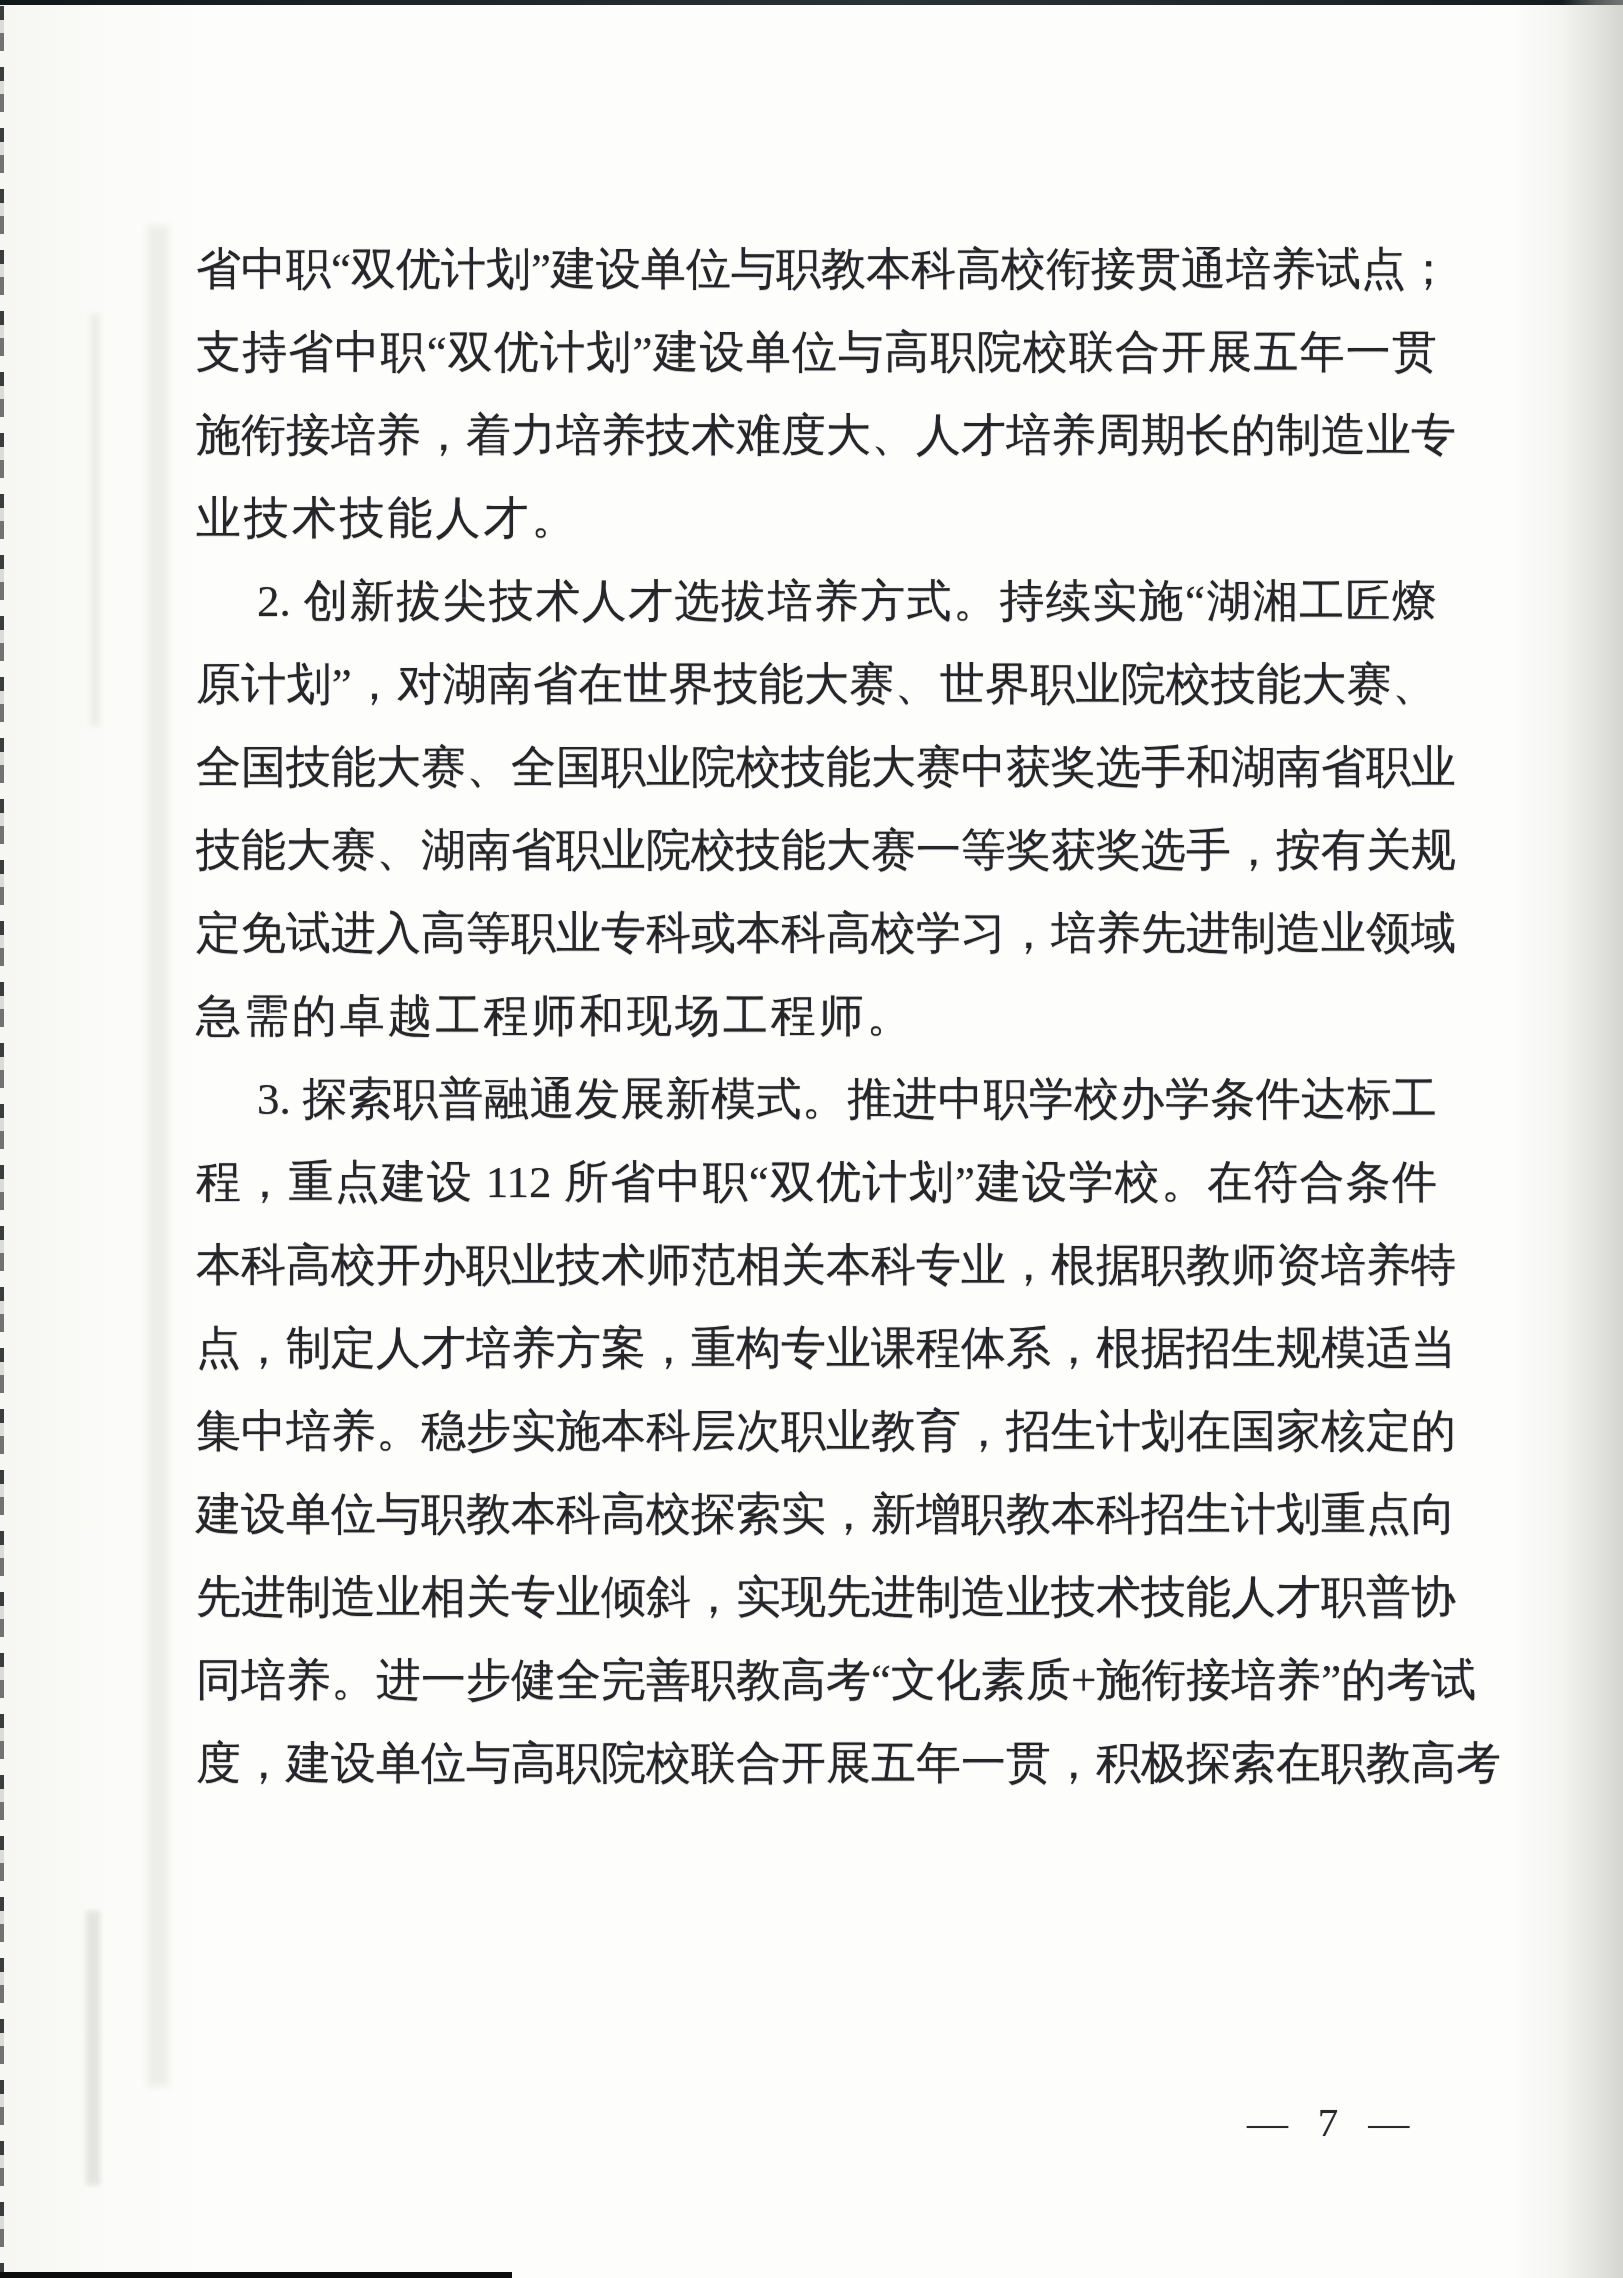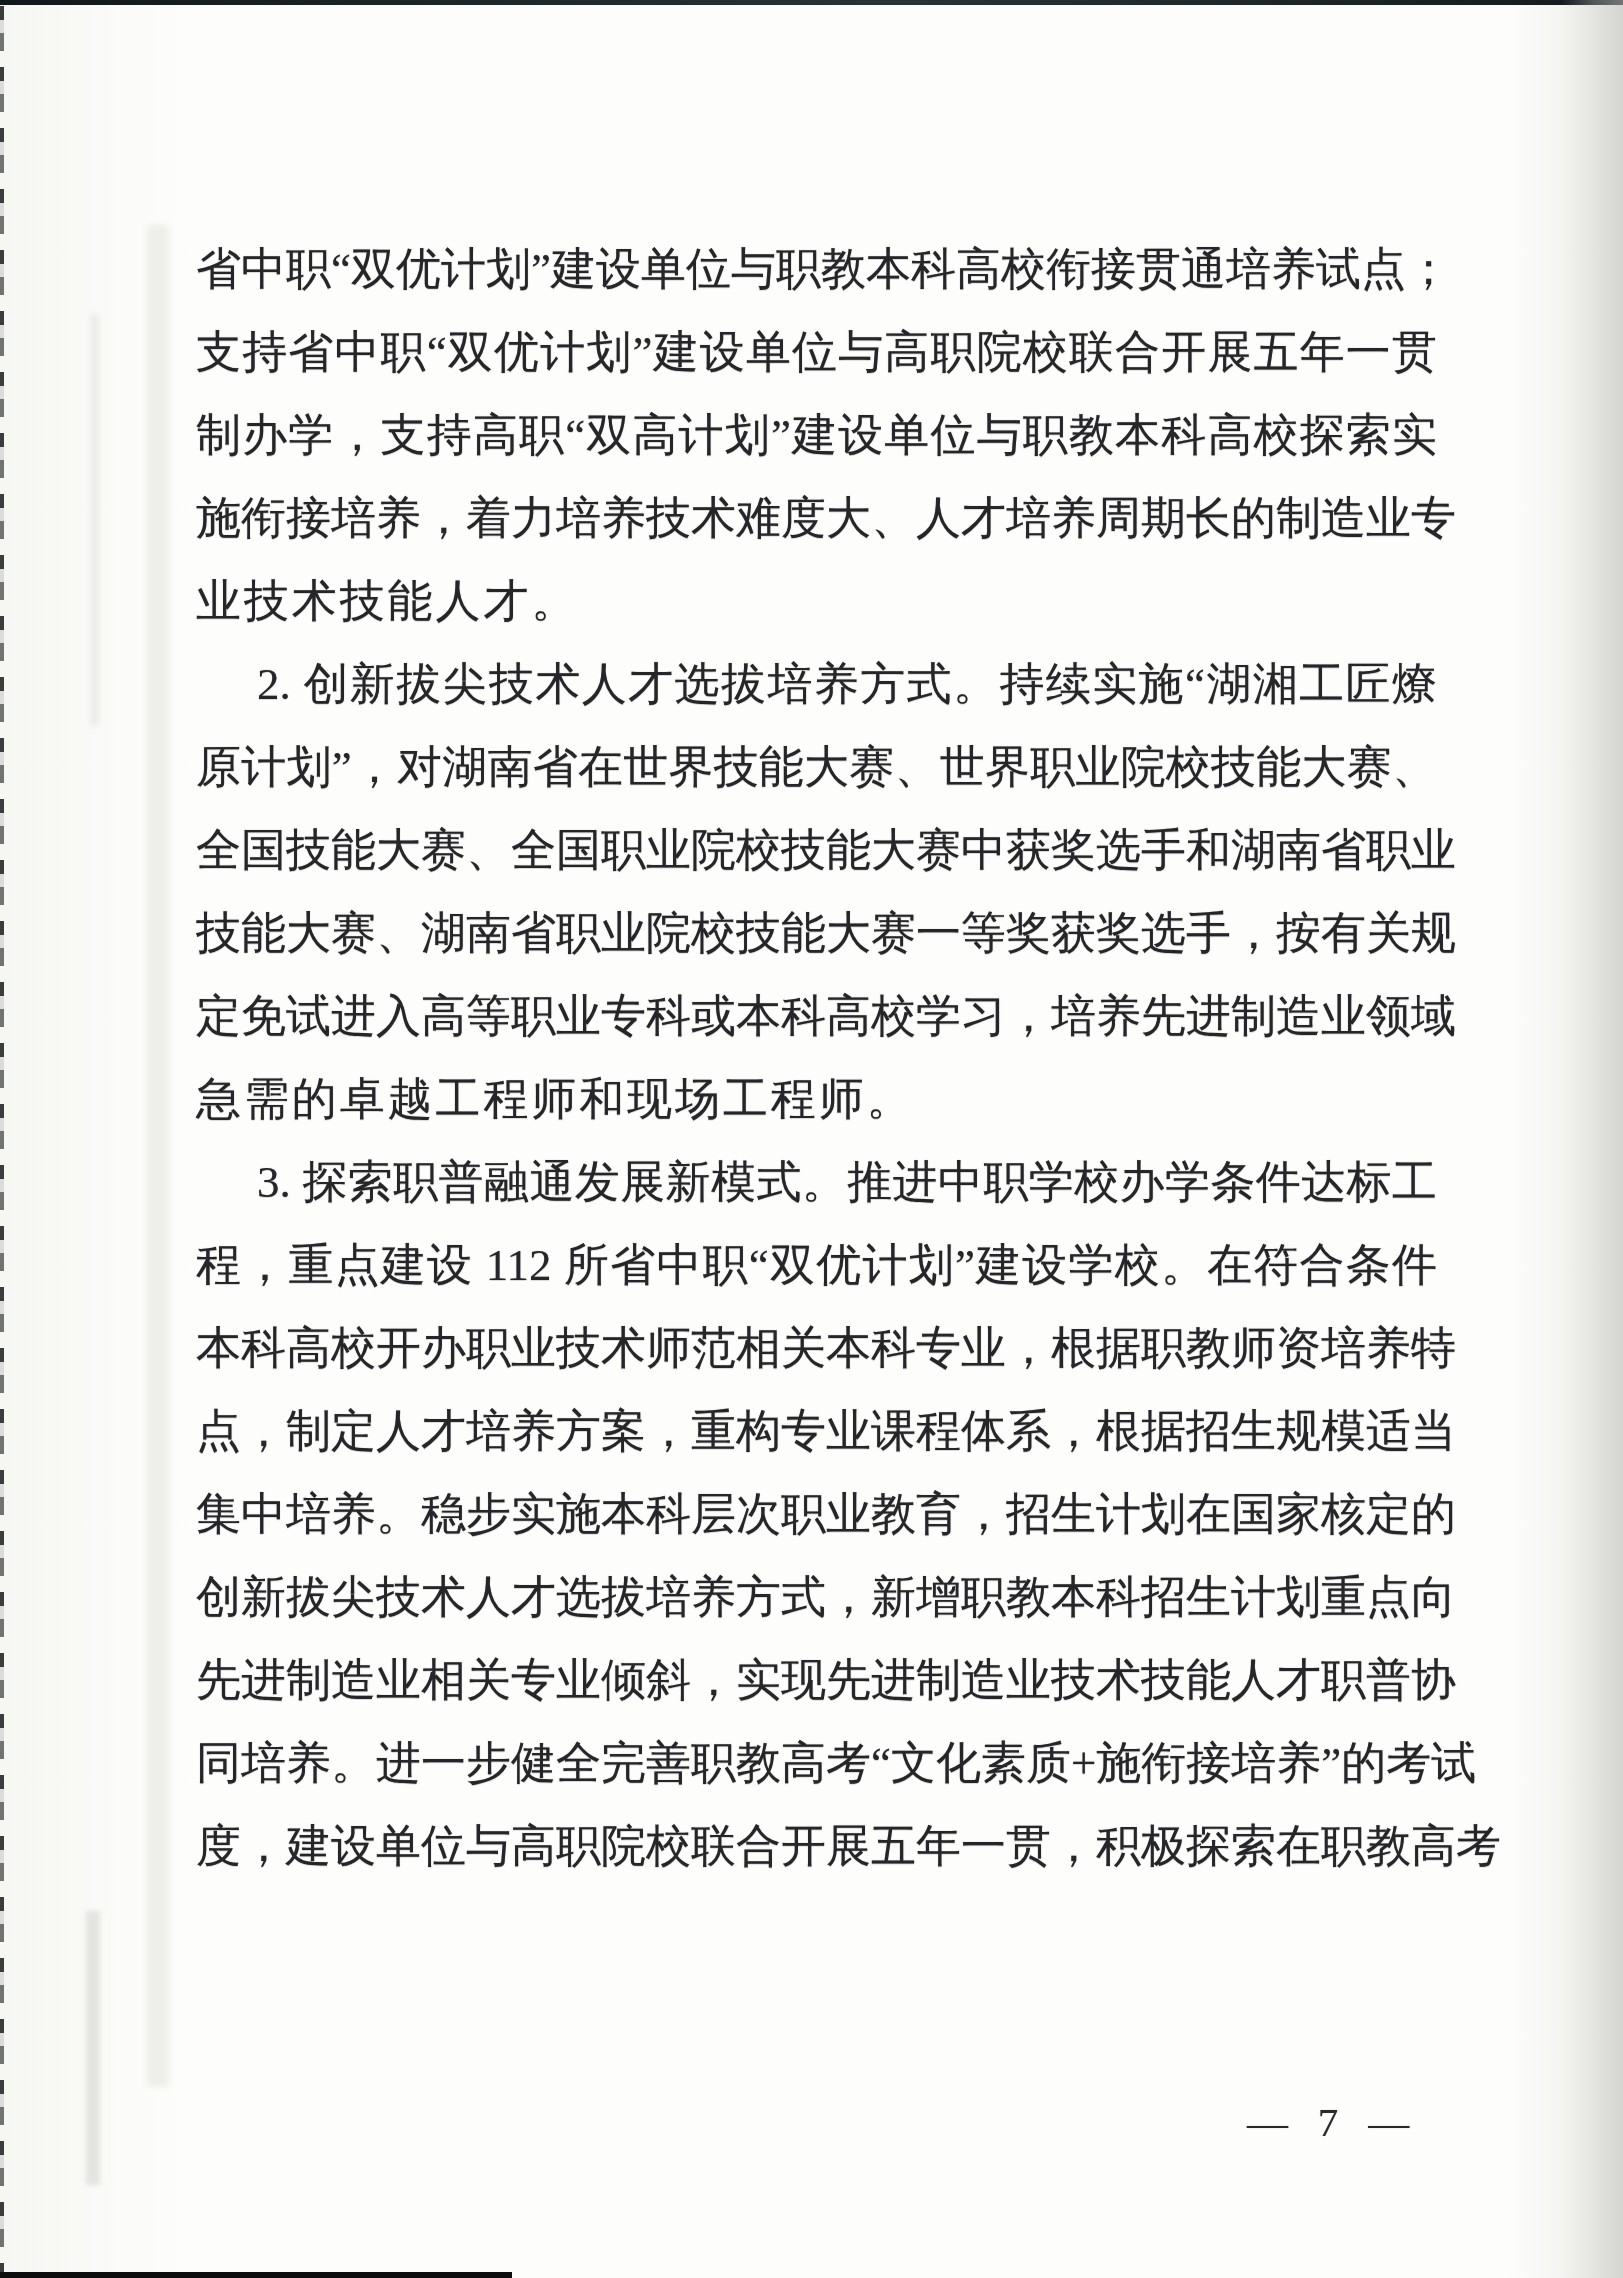--- a/index.html
+++ b/index.html
@@ -89,35 +89,34 @@
   <div class="artifact left-edge-speckles"></div>
   <div class="artifact streak-a"></div>
   <div class="artifact streak-b"></div>
   <div class="artifact streak-c"></div>
   <div class="artifact right-gray-band"></div>
   <div class="artifact bottom-left-line"></div>
 
   <div class="text-block">
     <div class="line">省中职“双优计划”建设单位与职教本科高校衔接贯通培养试点；</div>
     <div class="line">支持省中职“双优计划”建设单位与高职院校联合开展五年一贯</div>
-    <div class="line">制办学，支持高职“双高计划”建设单位与职教本科高校探索实</div>
     <div class="line">施衔接培养，着力培养技术难度大、人才培养周期长的制造业专</div>
     <div class="line end">业技术技能人才。</div>
     <div class="line indent">2. 创新拔尖技术人才选拔培养方式。持续实施“湖湘工匠燎</div>
     <div class="line">原计划”，对湖南省在世界技能大赛、世界职业院校技能大赛、</div>
     <div class="line">全国技能大赛、全国职业院校技能大赛中获奖选手和湖南省职业</div>
     <div class="line">技能大赛、湖南省职业院校技能大赛一等奖获奖选手，按有关规</div>
     <div class="line">定免试进入高等职业专科或本科高校学习，培养先进制造业领域</div>
     <div class="line end">急需的卓越工程师和现场工程师。</div>
     <div class="line indent">3. 探索职普融通发展新模式。推进中职学校办学条件达标工</div>
     <div class="line">程，重点建设 112 所省中职“双优计划”建设学校。在符合条件</div>
     <div class="line">本科高校开办职业技术师范相关本科专业，根据职教师资培养特</div>
     <div class="line">点，制定人才培养方案，重构专业课程体系，根据招生规模适当</div>
     <div class="line">集中培养。稳步实施本科层次职业教育，招生计划在国家核定的</div>
-    <div class="line">创新拔尖技术人才选拔培养方式，新增职教本科招生计划重点向</div>
+    <div class="line">建设单位与职教本科高校探索实，新增职教本科招生计划重点向</div>
     <div class="line">先进制造业相关专业倾斜，实现先进制造业技术技能人才职普协</div>
     <div class="line">同培养。进一步健全完善职教高考“文化素质+施衔接培养”的考试</div>
     <div class="line">度，建设单位与高职院校联合开展五年一贯，积极探索在职教高考</div>
   </div>
 
   <div class="page-number">— 7 —</div>
 
 </div>
 
 

